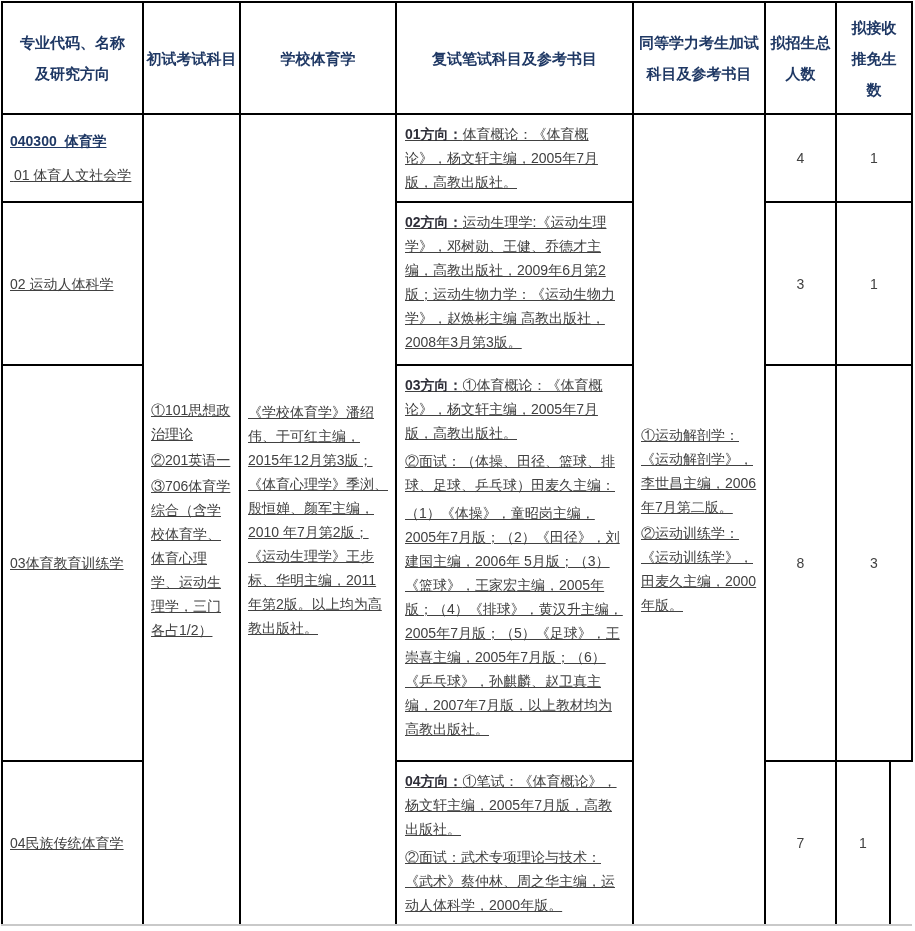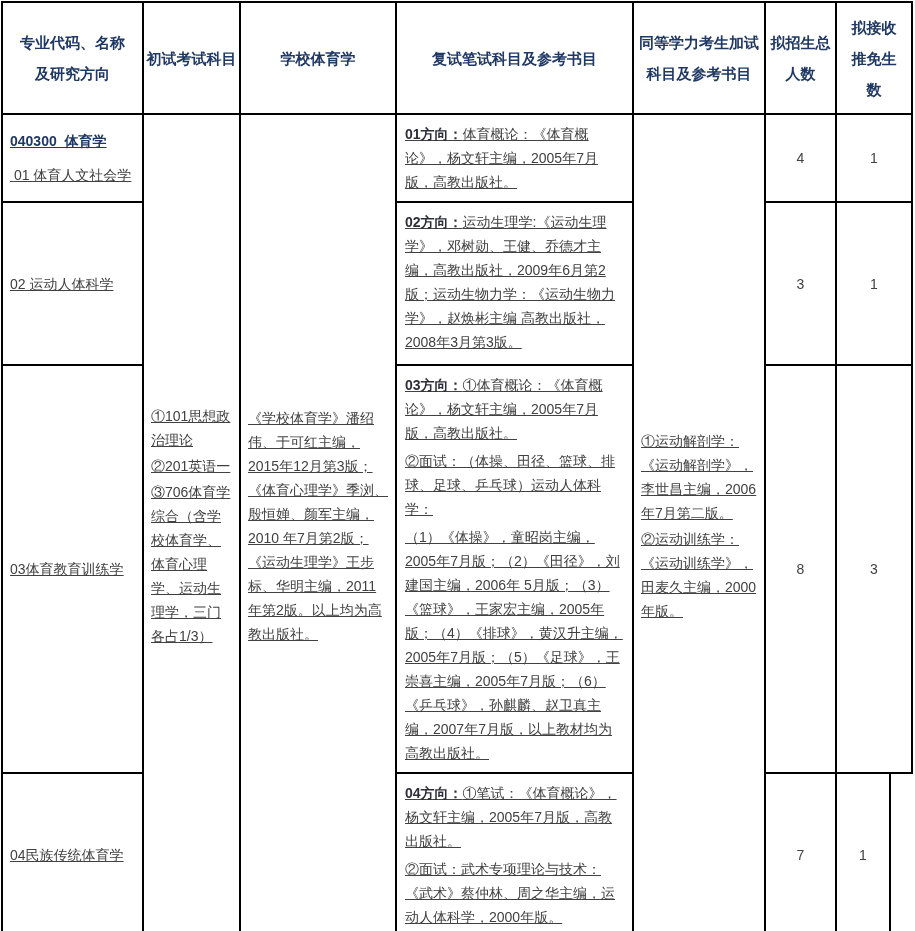--- a/index.html
+++ b/index.html
@@ -61,21 +61,21 @@
   </thead>
   <tbody>
     <tr class="r1">
       <td class="col-dir">
         <p class="code pre">040300  体育学</p>
         <p class="pre"> 01 体育人文社会学</p>
       </td>
       <td class="col-mid gray-b" rowspan="4">
         <p>①101思想政治理论</p>
         <p>②201英语一</p>
-        <p>③706体育学综合（含学校体育学、体育心理学、运动生理学，三门各占1/3）</p>
+        <p>③706体育学综合（含学校体育学、体育心理学、运动生理学，三门各占1/2）</p>
       </td>
       <td class="col-mid gray-b" rowspan="4">
         <p>《学校体育学》潘绍伟、于可红主编，2015年12月第3版；《体育心理学》季浏、殷恒婵、颜军主编，2010 年7月第2版；《运动生理学》王步标、华明主编，2011年第2版。以上均为高教出版社。</p>
       </td>
       <td class="col-retest">
         <p><strong>01方向：</strong><span>体育概论：《体育概论》，杨文轩主编，2005年7月版，高教出版社。</span></p>
       </td>
       <td class="col-mid gray-b" rowspan="4">
         <p>①运动解剖学：《运动解剖学》，李世昌主编，2006年7月第二版。</p>
         <p>②运动训练学：《运动训练学》，田麦久主编，2000年版。</p>
@@ -94,21 +94,21 @@
       <td class="col-num">3</td>
       <td class="col-num" colspan="2">1</td>
     </tr>
 
     <tr class="r3">
       <td class="col-dir">
         <p class="pre">03体育教育训练学</p>
       </td>
       <td class="col-retest">
         <p><strong>03方向：</strong><span>①体育概论：《体育概论》，杨文轩主编，2005年7月版，高教出版社。</span></p>
-        <p>②面试：（体操、田径、篮球、排球、足球、乒乓球）运动人体科学：</p>
+        <p>②面试：（体操、田径、篮球、排球、足球、乒乓球）田麦久主编：</p>
         <p>（1）《体操》，童昭岗主编，2005年7月版；（2）《田径》，刘建国主编，2006年 5月版；（3）《篮球》，王家宏主编，2005年版；（4）《排球》，黄汉升主编，2005年7月版；（5）《足球》，王崇喜主编，2005年7月版；（6）《乒乓球》，孙麒麟、赵卫真主编，2007年7月版，以上教材均为高教出版社。</p>
       </td>
       <td class="col-num">8</td>
       <td class="col-num" colspan="2">3</td>
     </tr>
 
     <tr class="r4">
       <td class="col-dir gray-b">
         <p class="pre">04民族传统体育学</p>
       </td>

